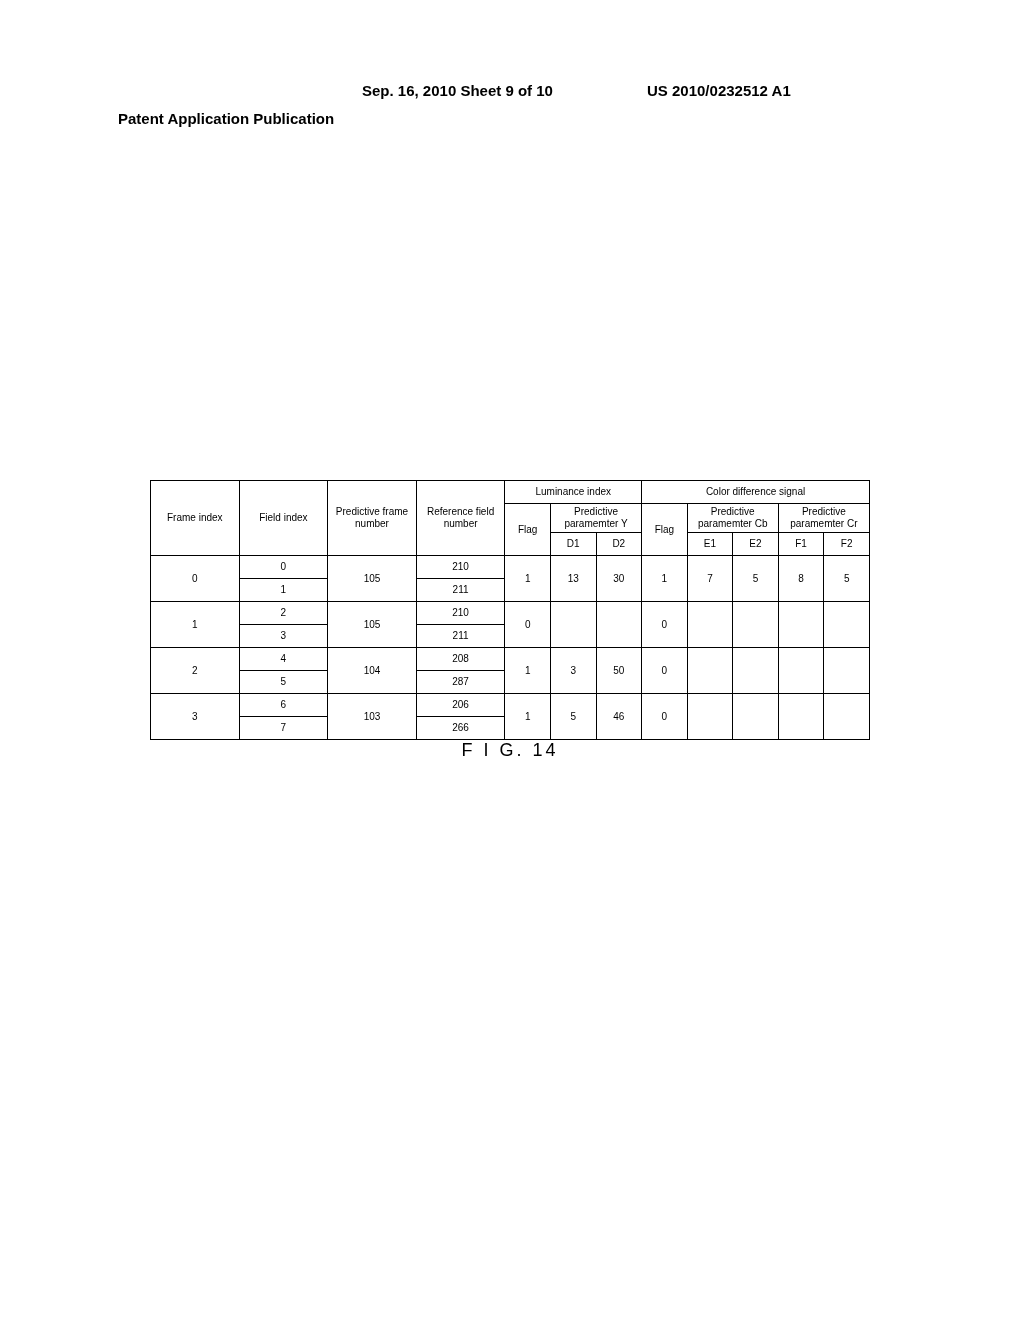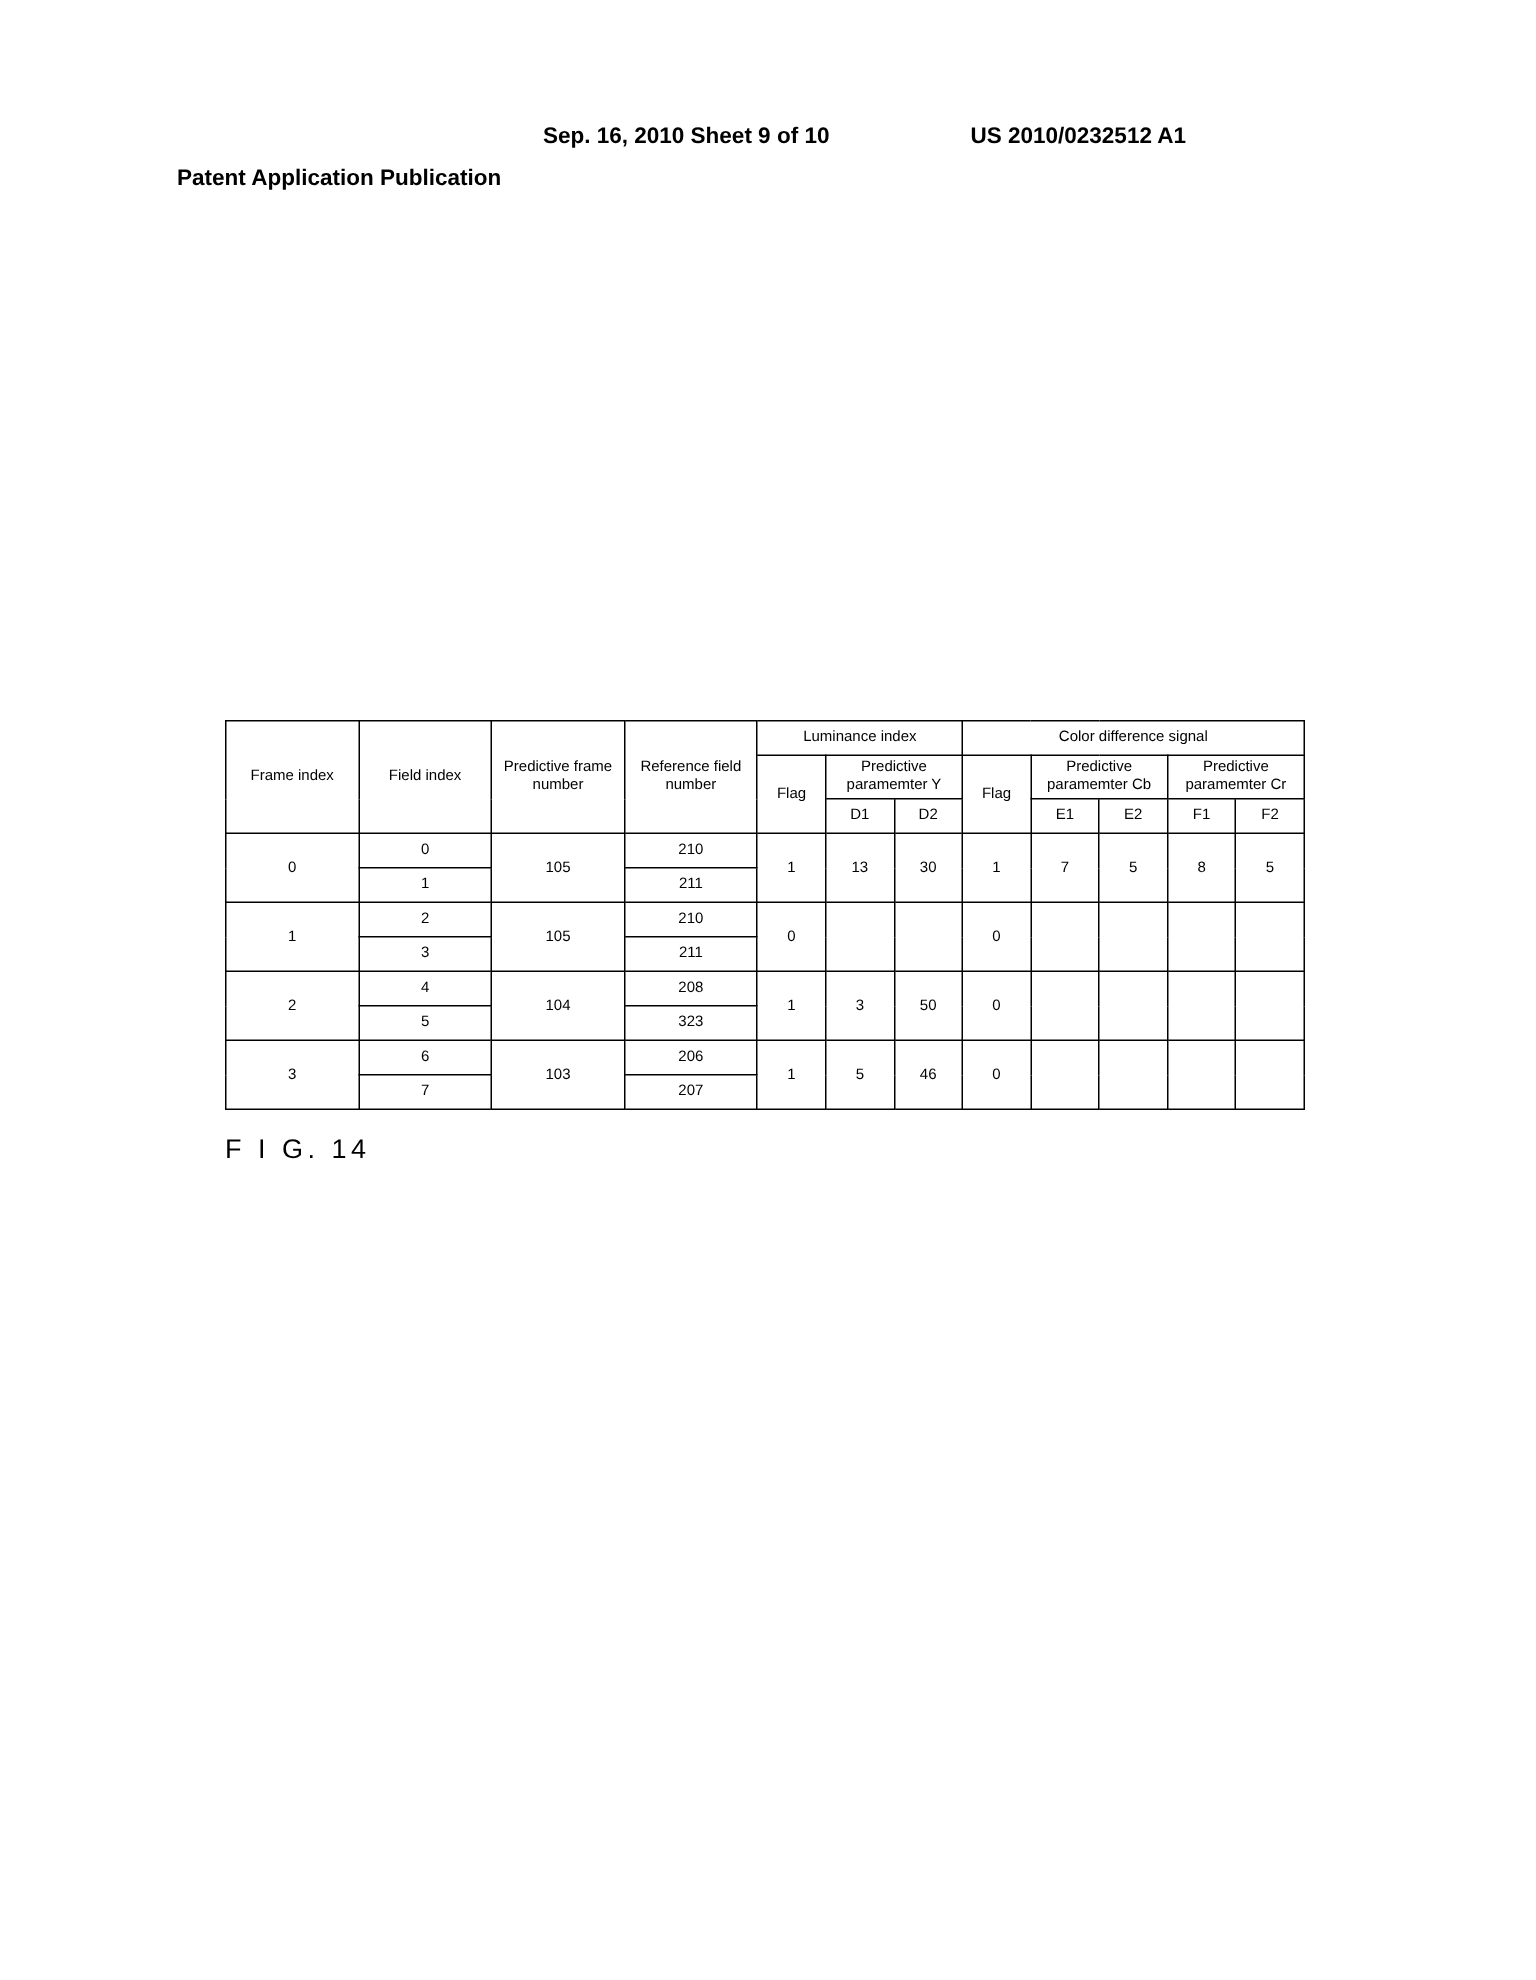--- a/index.html
+++ b/index.html
@@ -51,24 +51,24 @@
   padding: 2px 3px;
   line-height: 1.2;
   height: 18px;
 }
 table.fig th {
   font-weight: normal;
 }
 .widecol { width: 70px; }
 .narrowcol { width: 36px; }
 .caption {
-  text-align: left;
+  text-align: center;
   font-size: 18px;
   letter-spacing: 3px;
-  margin-top: 16px;
+  margin-top: 0;
 }
 </style>
 </head>
 <body>
 
 <div class="page-header">
   <span class="pub-left">Patent Application Publication</span>
   <span class="pub-center">Sep. 16, 2010  Sheet 9 of 10</span>
   <span class="pub-right">US 2010/0232512 A1</span>
 </div>
@@ -163,37 +163,37 @@
         <td rowspan="2">3</td>
         <td rowspan="2">50</td>
         <td rowspan="2">0</td>
         <td rowspan="2"></td>
         <td rowspan="2"></td>
         <td rowspan="2"></td>
         <td rowspan="2"></td>
       </tr>
       <tr>
         <td>5</td>
-        <td>323</td>
+        <td>287</td>
       </tr>
 
       <tr>
         <td rowspan="2">3</td>
         <td>6</td>
         <td rowspan="2">103</td>
         <td>206</td>
         <td rowspan="2">1</td>
         <td rowspan="2">5</td>
         <td rowspan="2">46</td>
         <td rowspan="2">0</td>
         <td rowspan="2"></td>
         <td rowspan="2"></td>
         <td rowspan="2"></td>
         <td rowspan="2"></td>
       </tr>
       <tr>
         <td>7</td>
-        <td>207</td>
+        <td>266</td>
       </tr>
     </tbody>
   </table>
   <div class="caption">F I G. 14</div>
 </div>
 
 </body></html>

